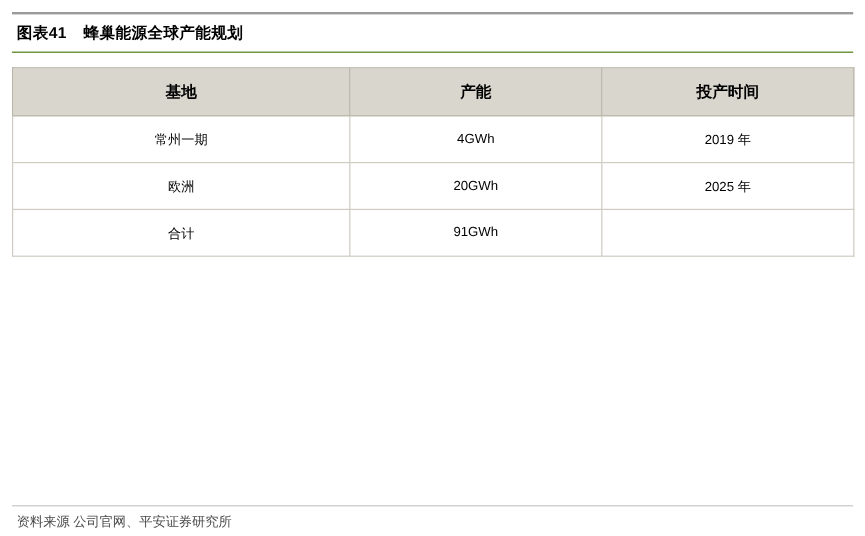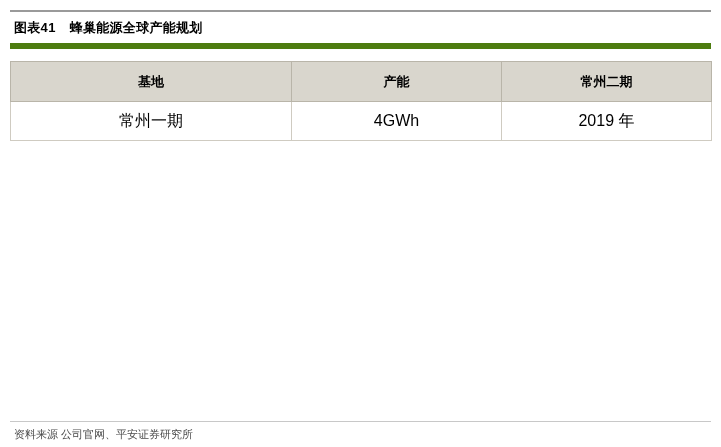--- a/index.html
+++ b/index.html
@@ -17,21 +17,21 @@
   .exhibit {
     width: 721px;
     height: 447px;
     box-sizing: border-box;
     padding: 0;
     position: relative;
   }
   .title-bar {
     margin: 10px 10px 0 10px;
     border-top: 2px solid #9a9a9a;
-    border-bottom: 6px solid #4d7c0f;
+    border-bottom: 1px solid #4d7c0f;
     padding: 7px 4px 6px 4px;
     font-size: 13px;
     font-weight: bold;
     letter-spacing: 0.3px;
     white-space: nowrap;
   }
   .title-num {
     font-weight: bold;
   }
   .title-text {
@@ -47,21 +47,21 @@
   table.cap-table th {
     background: #d9d6cd;
     font-size: 13px;
     font-weight: bold;
     height: 37px;
     border: 1px solid #b9b5a9;
     text-align: center;
     vertical-align: middle;
   }
   table.cap-table td {
-    font-size: 16px;
+    font-size: 11px;
     height: 36px;
     border: 1px solid #cfcbc1;
     text-align: center;
     vertical-align: middle;
     background: #ffffff;
   }
   .col-base { width: 281px; }
   .col-cap  { width: 210px; }
   .col-time { width: 210px; }
   .source {
@@ -89,27 +89,37 @@
   <table class="cap-table">
     <colgroup>
       <col class="col-base">
       <col class="col-cap">
       <col class="col-time">
     </colgroup>
     <thead>
       <tr>
         <th>基地</th>
         <th>产能</th>
-        <th>常州二期</th>
+        <th>投产时间</th>
       </tr>
     </thead>
     <tbody>
       <tr>
         <td>常州一期</td>
         <td>4GWh</td>
         <td>2019 年</td>
+      </tr>
+      <tr>
+        <td>欧洲</td>
+        <td>20GWh</td>
+        <td>2025 年</td>
+      </tr>
+      <tr>
+        <td>合计</td>
+        <td>91GWh</td>
+        <td></td>
       </tr>
     </tbody>
   </table>
 
   <div class="source">资料来源 公司官网、平安证券研究所</div>
 
 </div>
 
 </body></html>

